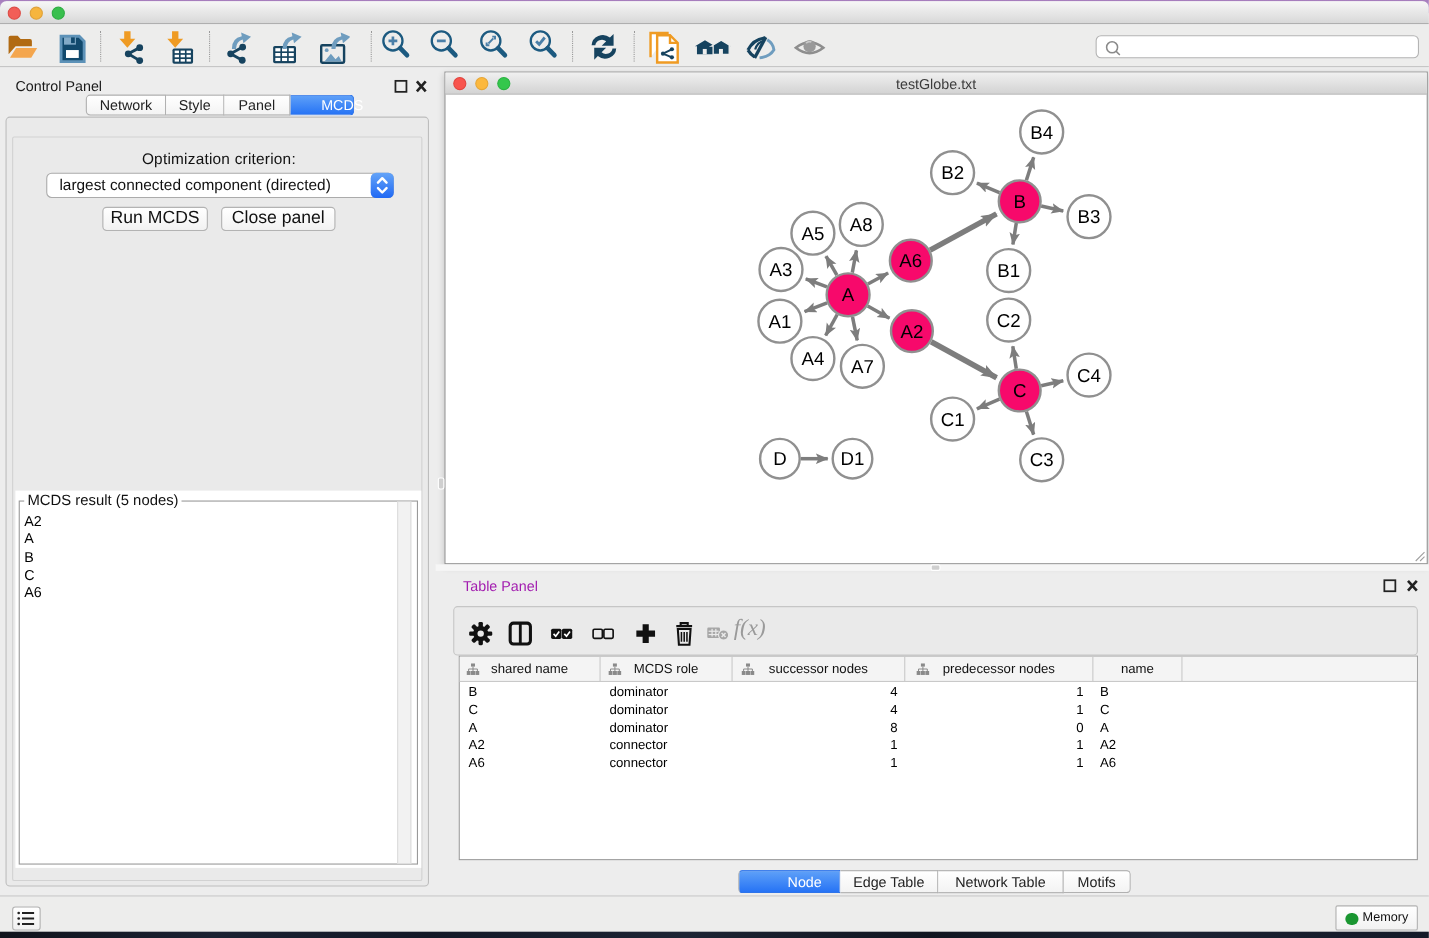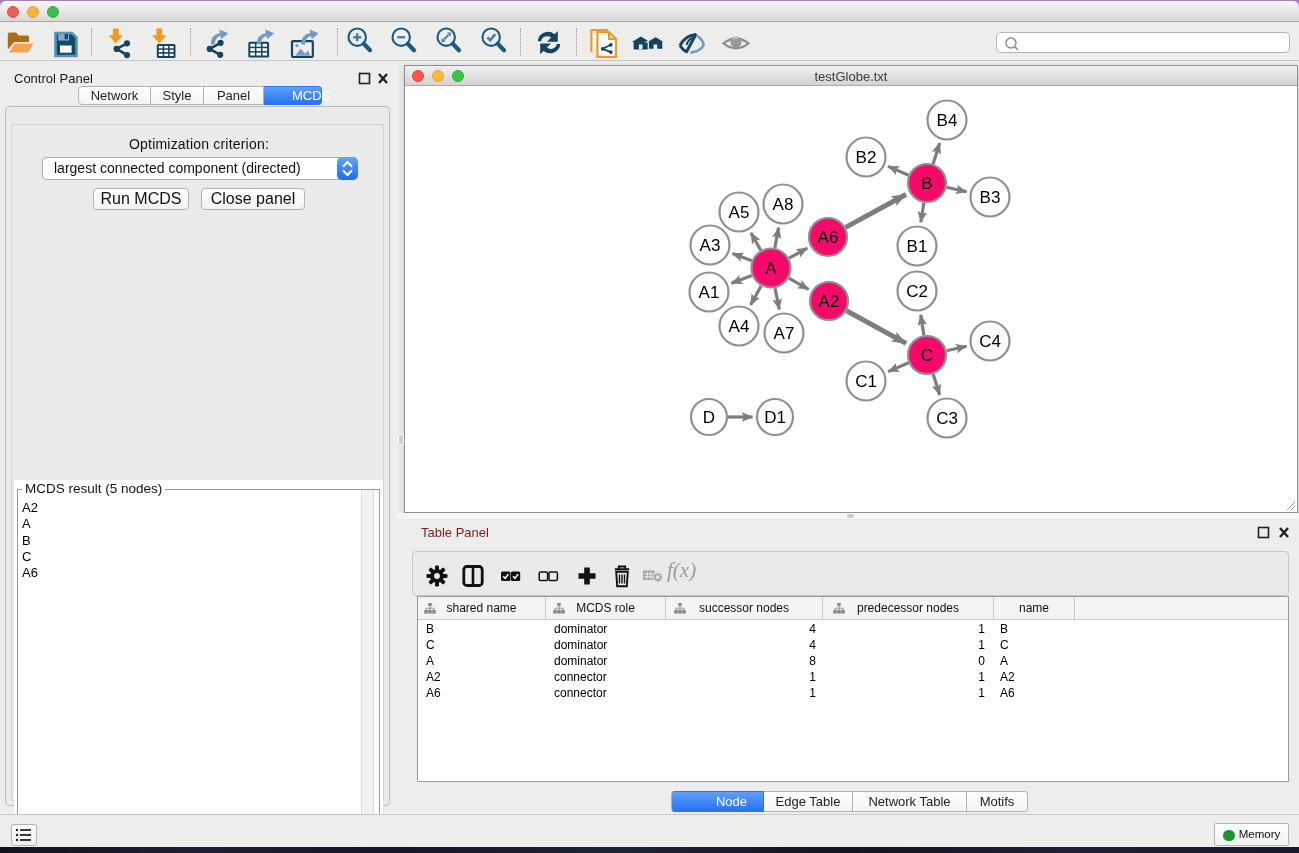--- a/index.html
+++ b/index.html
@@ -27,36 +27,36 @@
 #cptabs{height:19px;}
 .tabs .tab{border:1px solid #b1b1b1;border-left:none;background:linear-gradient(#ffffff,#f3f3f3);color:#222;font-size:13px;text-align:center;line-height:18px;}
 .tabs .tab:first-child{border-left:1px solid #b1b1b1;border-radius:4px 0 0 4px;}
 .tabs .tab:last-child{border-radius:0 4px 4px 0;}
 .tabs .sel{background:linear-gradient(#5ea0f8,#2673f5);color:#fff;border-color:#2e74ea;padding-left:28px;}
 #cptabs{left:78px;top:86px;}
 #optlab{left:0px;top:136px;width:398px;text-align:center;font-size:14px;letter-spacing:0.2px;color:#111;}
 #combo{left:42px;top:157px;width:316px;height:23px;background:#fff;border:1px solid #ababab;border-radius:5px;font-size:14px;color:#111;line-height:21px;padding-left:11px;}
 #combo .step{position:absolute;right:-1px;top:-1px;width:21px;height:23px;border-radius:5px;background:linear-gradient(#64a4f8,#2069f4);}
 .btn{position:absolute;height:22px;background:linear-gradient(#ffffff,#f2f2f2);border:1px solid #b3b3b3;border-radius:4px;font-size:16px;color:#111;text-align:center;line-height:20px;}
-#fieldset{left:14px;top:480px;width:369px;height:343px;background:#fff;}
+#fieldset{left:14px;top:446px;width:369px;height:343px;background:#fff;}
 #fieldset .inner{position:absolute;left:3px;right:3px;top:9px;bottom:3px;border:1px solid #999;}
 #fieldset legend{position:absolute;left:8px;top:1px;background:#fff;padding:0 3px;font-size:13.5px;color:#111;z-index:2;}
 #fieldset .list{position:absolute;left:8px;top:20px;font-size:13px;color:#000;line-height:16.3px;}
 #fieldset .sb{position:absolute;right:9px;top:10px;bottom:4px;width:13px;background:#f2f2f2;border-left:1px solid #dcdcdc;border-right:1px solid #dcdcdc;}
 
 #nwin{left:404px;top:65px;width:894px;height:448px;border:1px solid #8f8f8f;background:#fff;box-shadow:0 2px 6px rgba(0,0,0,0.18);}
 #nwtitle{left:0;top:0;width:892px;height:20px;background:linear-gradient(#f0f0f0,#d3d3d3);border-bottom:1px solid #ababab;}
 #nwtitle span{position:absolute;left:0;right:0;top:2.5px;text-align:center;font-size:13px;color:#3c3c3c;}
 #nwtitle .t1{left:7px;top:3.5px;background:#f8544d;border:1px solid #e2453f;}
 #nwtitle .t2{left:27px;top:3.5px;background:#fcb83d;border:1px solid #e6a637;}
 #nwtitle .t3{left:47px;top:3.5px;background:#34c74c;border:1px solid #2cb343;}
 #graph{left:0;top:20px;}
 #grip{right:1px;bottom:1px;width:12px;height:12px;}
 
-#tptitle{left:421px;top:525px;font-size:13px;color:#7f1d1d;}
+#tptitle{left:421px;top:525px;font-size:13px;color:#a21caf;}
 #tpbar{left:412px;top:551px;width:877px;height:45px;border:1px solid #c6c6c6;border-radius:4px;background:#eaeaea;}
 #tptable{left:417px;top:596px;width:872px;height:186px;border:1px solid #9b9b9b;background:#fff;font-size:12px;}
 #thead{position:absolute;left:0;top:0;width:870px;height:23px;background:#f4f4f4;border-bottom:1px solid #c9c9c9;}
 .hc{position:absolute;top:0;height:23px;border-right:1px solid #c9c9c9;text-align:center;font-size:12px;color:#111;line-height:22px;}
 .trow{position:absolute;left:0;width:870px;height:16px;line-height:16px;color:#000;}
 .td{position:absolute;top:0;height:16px;}
 #tptabs{left:671px;top:791px;}
 #tptabs .tab{height:21px;line-height:20px;}
 
 #status{left:0;top:814px;width:1299px;height:34px;background:#ededec;border-top:1px solid #c9c9c9;}

